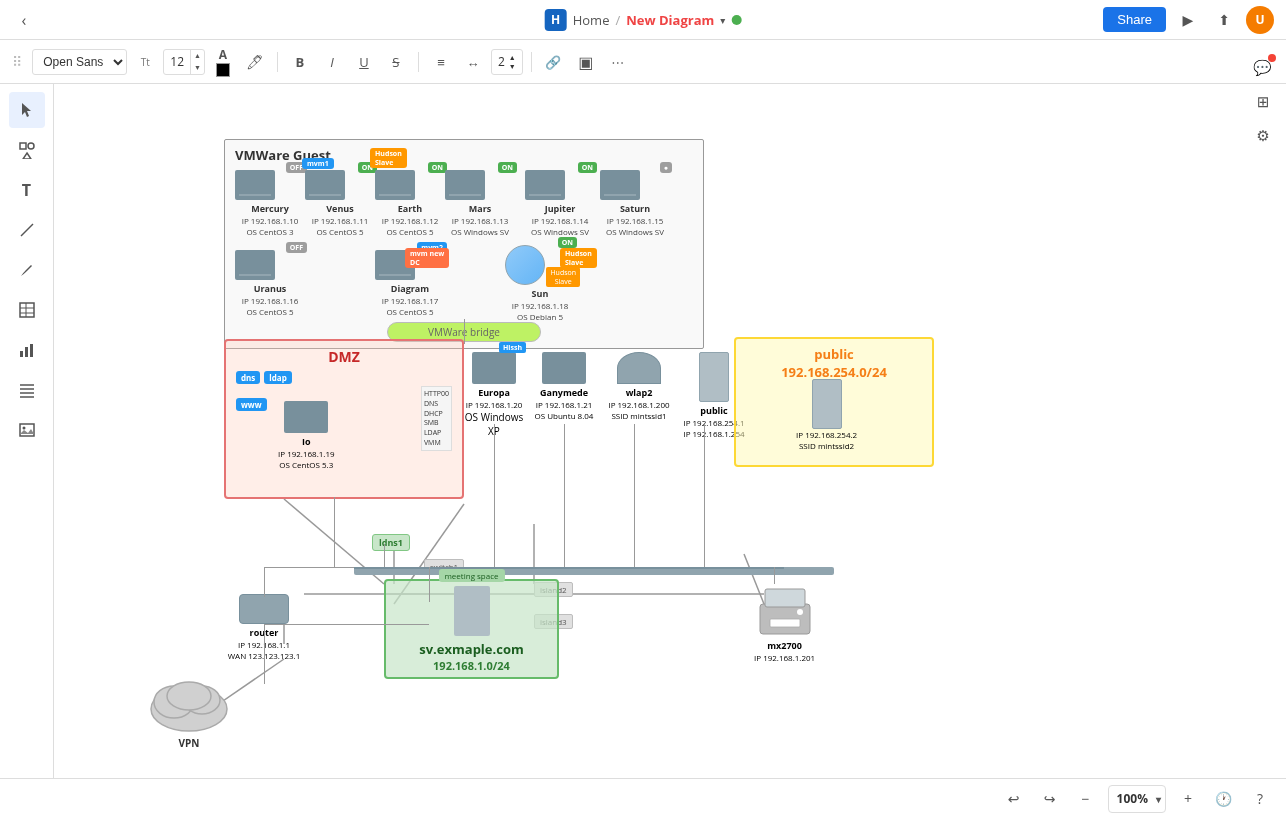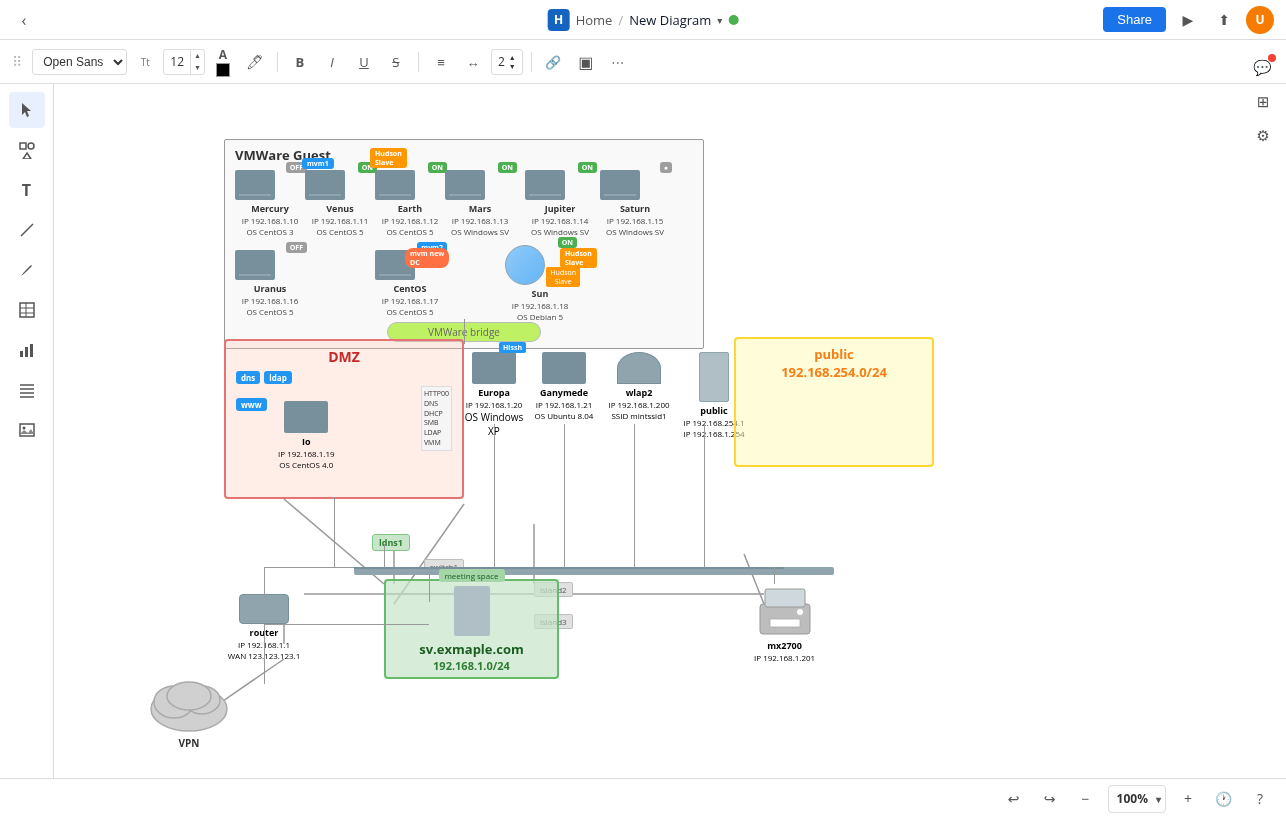--- a/index.html
+++ b/index.html
@@ -17,21 +17,21 @@
       position: relative;
       z-index: 10;
     }
     .header-left { display: flex; align-items: center; gap: 8px; }
     .header-center { display: flex; align-items: center; gap: 6px; font-size: 13px; color: #555; position: absolute; left: 50%; transform: translateX(-50%); }
     .header-right { display: flex; align-items: center; gap: 8px; }
 
     .back-btn { width: 24px; height: 24px; display: flex; align-items: center; justify-content: center; cursor: pointer; color: #555; font-size: 16px; }
     .h-logo { width: 22px; height: 22px; background: #1565c0; border-radius: 4px; display: flex; align-items: center; justify-content: center; color: #fff; font-weight: bold; font-size: 12px; }
     .breadcrumb-sep { color: #aaa; }
-    .diagram-name { font-weight: 400; color: #0f172a; font-size: 13px; }
+    .diagram-name { font-weight: 700; color: #ef4444; font-size: 13px; }
     .diagram-dropdown { font-size: 10px; color: #555; cursor: pointer; }
     .status-dot { width: 10px; height: 10px; border-radius: 50%; background: #4caf50; display: inline-block; }
 
     .share-btn { background: #1a73e8; color: #fff; border: none; border-radius: 4px; padding: 5px 14px; font-size: 13px; cursor: pointer; font-weight: 500; }
     .icon-btn { width: 28px; height: 28px; display: flex; align-items: center; justify-content: center; cursor: pointer; color: #555; font-size: 14px; border-radius: 4px; }
     .user-avatar { width: 28px; height: 28px; border-radius: 50%; background: #f57c00; display: flex; align-items: center; justify-content: center; color: #fff; font-size: 12px; font-weight: bold; }
 
     
     #toolbar {
       height: 44px;
@@ -526,42 +526,42 @@
         <div class="node-name">Uranus</div>
         <div class="node-ip">IP 192.168.1.16</div>
         <div class="node-ip">OS CentOS 5</div>
       </div>
 
       <div class="server-node" style="left:150px; top:110px;">
         <div style="position:relative;">
           <div class="server-icon"></div>
           <span class="status-badge-node badge-blue">mvm2</span>
         </div>
-        <div class="node-name">CentOS</div>
+        <div class="node-name">Diagram</div>
         <div class="node-ip">IP 192.168.1.17</div>
         <div class="node-ip">OS CentOS 5</div>
       </div>
 
       <div class="server-node" style="left:280px; top:105px;">
         <div style="position:relative;">
 
           <div style="width:40px;height:40px;border-radius:50%;background:linear-gradient(135deg,#90caf9,#64b5f6);border:1px solid #90a4ae;"></div>
           <span class="status-badge-node badge-green">ON</span>
           <span style="position:absolute;bottom:-2px;right:-5px;background:#ff9800;color:#fff;font-size:7px;padding:1px 4px;border-radius:2px;">Hudson<br>Slave</span>
         </div>
         <div class="node-name">Sun</div>
         <div class="node-ip">IP 192.168.1.18</div>
         <div class="node-ip">OS Debian 5</div>
       </div>
 
       <div style="position:absolute;top:8px;left:145px;background:#ff9800;color:#fff;font-size:7px;padding:1px 5px;border-radius:3px;font-weight:bold;">Hudson<br>Slave</div>
 
       <div style="position:absolute;top:18px;left:77px;background:#2196f3;color:#fff;font-size:7px;padding:1px 5px;border-radius:3px;font-weight:bold;">mvm1</div>
 
-      <div style="position:absolute;top:108px;left:180px;background:#ff7043;color:#fff;font-size:7px;padding:1px 5px;border-radius:8px;font-weight:bold;">mvm new<br>DC</div>
+      <div style="position:absolute;top:108px;left:180px;background:#ff7043;color:#fff;font-size:7px;padding:1px 5px;border-radius:3px;font-weight:bold;">mvm new<br>DC</div>
 
       <div style="position:absolute;top:108px;left:335px;background:#ff9800;color:#fff;font-size:7px;padding:1px 5px;border-radius:3px;font-weight:bold;">Hudson<br>Slave</div>
 
       <div class="vmware-bridge-label">VMWare bridge</div>
     </div>
 
     <div class="dmz-box">
       <div class="dmz-title">DMZ</div>
 
       <div style="position:absolute;top:30px;left:10px;display:flex;gap:4px;">
@@ -569,21 +569,21 @@
         <span class="small-badge" style="background:#2196f3;">ldap</span>
       </div>
       <div style="position:absolute;top:50px;left:10px;">
         <span class="small-badge" style="background:#2196f3;">www</span>
       </div>
 
       <div style="position:absolute;left:25px;top:60px;display:flex;flex-direction:column;align-items:center;margin-left:27px;">
         <div style="width:44px;height:32px;background:#78909c;border-radius:2px;"></div>
         <div style="font-size:9px;font-weight:bold;margin-top:2px;">Io</div>
         <div style="font-size:8px;">IP 192.168.1.19</div>
-        <div style="font-size:8px;">OS CentOS 4.0</div>
+        <div style="font-size:8px;">OS CentOS 5.3</div>
       </div>
 
       <div style="position:absolute;right:10px;top:45px;background:#f5f5f5;border:1px solid #ddd;font-size:7px;padding:2px;line-height:1.4;color:#333;">
         HTTP00<br>DNS<br>DHCP<br>SMB<br>LDAP<br>VMM
       </div>
     </div>
 
     <div style="position:absolute;left:355px;top:248px;display:flex;flex-direction:column;align-items:center;font-size:9px;text-align:center;width:70px;">
       <div style="position:relative;">
         <div style="width:44px;height:32px;background:#78909c;border-radius:2px;"></div>
@@ -622,20 +622,25 @@
       <div style="font-size:8px;">IP 192.168.254.1</div>
       <div style="font-size:8px;">IP 192.168.1.254</div>
     </div>
 
     <div class="public-box" style="left:630px;top:233px;">
       <div class="public-title">
         <div>public</div>
         <div>192.168.254.0/24</div>
       </div>
 
+      <div style="position:absolute;left:60px;top:40px;display:flex;flex-direction:column;align-items:center;font-size:9px;text-align:center;">
+        <div style="width:30px;height:50px;background:#b0bec5;border-radius:2px;border:1px solid #90a4ae;"></div>
+        <div style="font-size:8px;">IP 192.168.254.2</div>
+        <div style="font-size:8px;">SSID mintssid2</div>
+      </div>
     </div>
 
     <div style="position:absolute;left:268px;top:430px;background:#c8e6c9;border:1px solid #81c784;border-radius:3px;padding:1px 6px;font-size:9px;font-weight:bold;color:#2e7d32;">ldns1</div>
 
     <div style="position:absolute;left:320px;top:455px;background:#e0e0e0;border:1px solid #bdbdbd;border-radius:2px;padding:1px 5px;font-size:8px;color:#555;">switch1</div>
 
     <div style="position:absolute;left:250px;top:463px;width:480px;height:8px;background:#90a4ae;border-radius:2px;"></div>
 
     <div style="position:absolute;left:430px;top:478px;background:#e0e0e0;border:1px solid #bdbdbd;border-radius:2px;padding:1px 5px;font-size:8px;color:#555;">island2</div>
 

